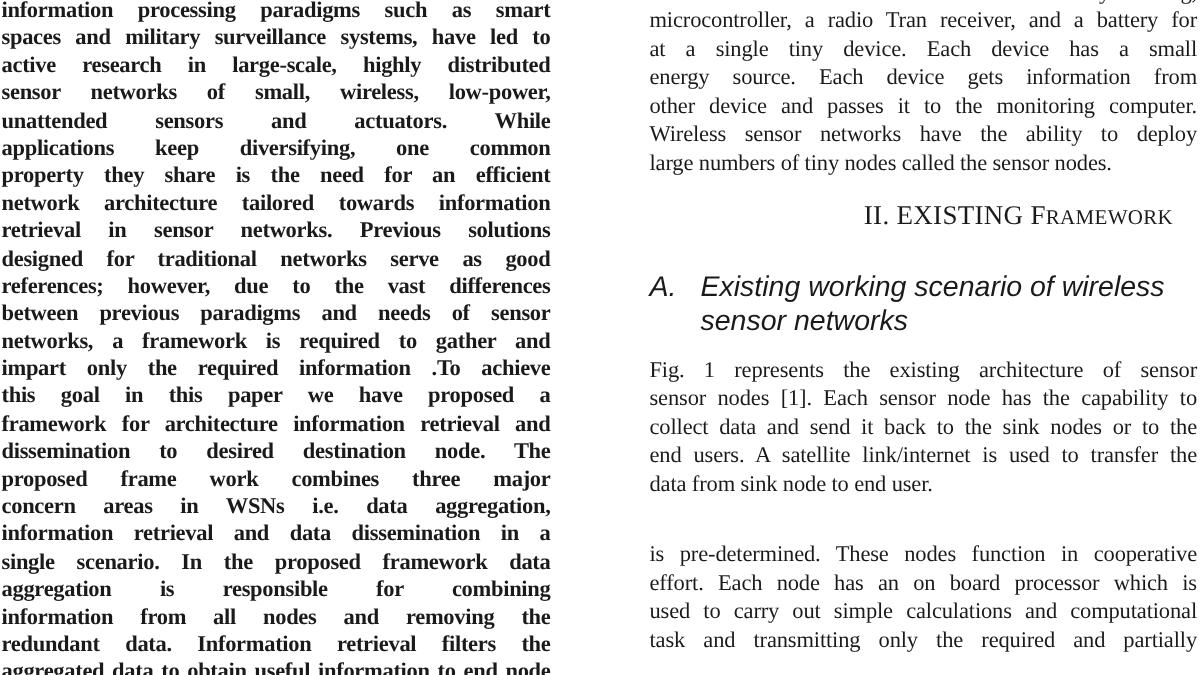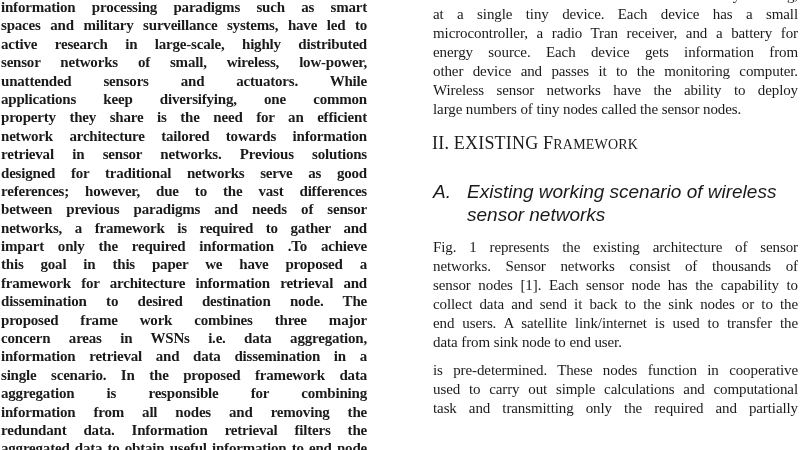--- a/index.html
+++ b/index.html
@@ -33,22 +33,22 @@
     font-family: "Liberation Serif", serif;
     font-size: 15px;
     letter-spacing: -0.1px;
   }
   .rblock .tline { height: 19px; line-height: 19px; }
 
   #intro-block { top: -14.5px; }
 
   #section-heading {
     position: absolute;
-    left: 432px; top: 132px; width: 365px;
-    text-align: left;
+    left: 417px; top: 132px; width: 365px;
+    text-align: right;
     font-family: "Liberation Serif", serif;
     font-size: 18px;
     line-height: 22px;
     letter-spacing: 0.2px;
   }
   #section-heading .smallcaps { font-size: 14px; }
 
   #subsection-heading {
     position: absolute;
     left: 433px; top: 181px; width: 365px;
@@ -90,43 +90,43 @@
     <div class="tline">information retrieval and data dissemination in a</div>
     <div class="tline">single scenario. In the proposed framework data</div>
     <div class="tline">aggregation is responsible for combining</div>
     <div class="tline">information from all nodes and removing the</div>
     <div class="tline">redundant data. Information retrieval filters the</div>
     <div class="tline">aggregated data to obtain useful information to end node</div>
   </div>
 
 <div class="rblock" id="intro-block">
     <div class="tline">network combine all three main areas namely sensing,</div>
+    <div class="tline">microcontroller, a radio Tran receiver, and a battery for</div>
     <div class="tline">at a single tiny device. Each device has a small</div>
-    <div class="tline">microcontroller, a radio Tran receiver, and a battery for</div>
     <div class="tline">energy source. Each device gets information from</div>
     <div class="tline">other device and passes it to the monitoring computer.</div>
     <div class="tline">Wireless sensor networks have the ability to deploy</div>
     <div class="tline lastline">large numbers of tiny nodes called the sensor nodes.</div>
   </div>
 
 <div id="section-heading">
   <span>II. EXISTING F</span><span class="smallcaps">RAMEWORK</span>
 </div>
 
 <div id="subsection-heading">
   <span class="sub-label">A.</span>
   <span class="sub-text">Existing working scenario of wireless sensor networks</span>
 </div>
 
 <div class="rblock" id="fig-paragraph">
     <div class="tline">Fig. 1 represents the existing architecture of sensor</div>
-    <div class="tline">networks. Sensor networks consist of thousands of</div>
     <div class="tline">sensor nodes [1]. Each sensor node has the capability to</div>
     <div class="tline">collect data and send it back to the sink nodes or to the</div>
     <div class="tline">end users. A satellite link/internet is used to transfer the</div>
     <div class="tline lastline">data from sink node to end user.</div>
   </div>
 
 <div class="rblock" id="place-paragraph">
     <div class="tline">is pre-determined. These nodes function in cooperative</div>
+    <div class="tline">effort. Each node has an on board processor which is</div>
     <div class="tline">used to carry out simple calculations and computational</div>
     <div class="tline">task and transmitting only the required and partially</div>
   </div>
 
 </body></html>

